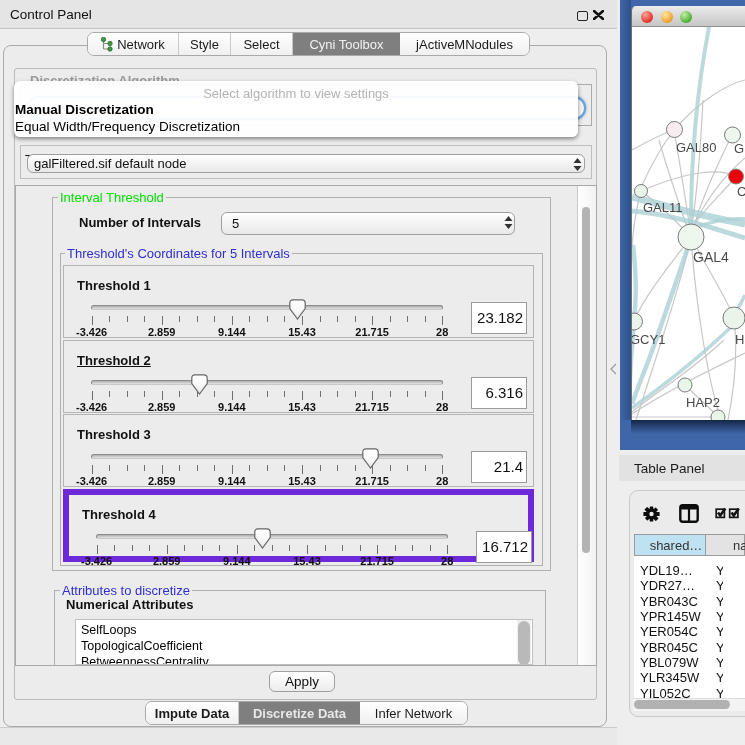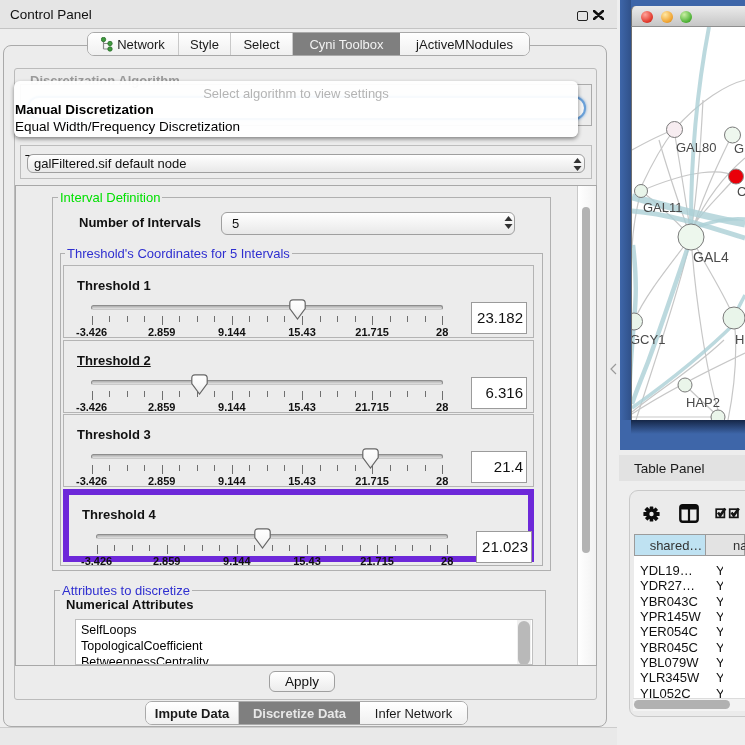--- a/index.html
+++ b/index.html
@@ -177,21 +177,21 @@
   <path d="M4.5,0 L8.5,5 L0.5,5 Z" fill="#333"></path>
   <path d="M4.5,13 L8.5,8 L0.5,8 Z" fill="#333"></path>
 </svg>
 
 <div class="abs" style="left:15px;top:185px;width:582px;height:481px;border:1px solid #a8a8a8;background:#ececec;box-sizing:border-box;"></div>
 
 <div class="abs" style="left:577px;top:186px;width:19px;height:479px;background:linear-gradient(to right,#ffffff,#f2f2f2);border-left:1px solid #c9c9c9;box-sizing:border-box;"></div>
 <div class="abs" style="left:582px;top:207px;width:8px;height:346px;background:#b3b3b3;border-radius:5px;"></div>
 
 <div class="abs" style="left:52px;top:197px;width:499px;height:374px;border:1px solid #b0b0b0;box-sizing:border-box;"></div>
-<div class="abs" style="left:58px;top:190px;background:#ececec;padding:0 2px;font-size:13px;color:#00e000;">Interval Definition</div>
+<div class="abs" style="left:58px;top:190px;background:#ececec;padding:0 2px;font-size:13px;color:#00e000;">Interval Threshold</div>
 
 <div class="abs" style="left:79px;top:215px;font-size:13px;font-weight:bold;color:#111;">Number of Intervals</div>
 <div class="abs" style="left:221px;top:212px;width:294px;height:23px;background:linear-gradient(#ffffff,#e8e8e8);border:1px solid #9f9f9f;border-radius:6px;box-sizing:border-box;"></div>
 <div class="abs" style="left:232px;top:216px;font-size:13px;color:#111;">5</div>
 <svg class="abs" style="left:504px;top:216px;" width="9" height="13" viewBox="0 0 9 13">
   <path d="M4.5,0 L8.5,5 L0.5,5 Z" fill="#333"></path>
   <path d="M4.5,13 L8.5,8 L0.5,8 Z" fill="#333"></path>
 </svg>
 
 <div class="abs" style="left:60px;top:253px;width:483px;height:313px;border:1px solid #b0b0b0;box-sizing:border-box;"></div>
@@ -356,21 +356,21 @@
   <svg style="position:absolute;left:185.0px;top:33px;" width="17" height="21" viewBox="0 0 17 21">
     <path d="M4,0.8 L13,0.8 Q16.2,0.8 16.2,4 L16.2,9.5 L8.5,20 L0.8,9.5 L0.8,4 Q0.8,0.8 4,0.8 Z" fill="url(#hg4)" stroke="#666" stroke-width="1.2"></path>
     <defs>
         <linearGradient id="hg4" x1="0" y1="0" x2="0" y2="1">
       <stop offset="0" stop-color="#ffffff"></stop>
           <stop offset="0.55" stop-color="#f8f8f8"></stop>
           <stop offset="1" stop-color="#e8e8e8"></stop>
     </linearGradient>
       </defs>
   </svg>
-  <div style="position:absolute;left:407px;top:36px;width:56px;height:32px;background:#ffffff;border:1.5px solid #9b9b9b;box-sizing:border-box;font-size:15px;color:#111;text-align:right;line-height:29px;padding-right:3px;">21.023</div>
+  <div style="position:absolute;left:407px;top:36px;width:56px;height:32px;background:#ffffff;border:1.5px solid #9b9b9b;box-sizing:border-box;font-size:15px;color:#111;text-align:right;line-height:29px;padding-right:3px;">16.712</div>
 </div>
 
 <div class="abs" style="left:54px;top:590px;width:492px;height:75px;border:1px solid #b0b0b0;border-bottom:none;box-sizing:border-box;"></div>
 <div class="abs" style="left:60px;top:583px;background:#ececec;padding:0 2px;font-size:13px;color:#2f2fd0;">Attributes to discretize</div>
 <div class="abs" style="left:66px;top:597px;font-size:13px;font-weight:bold;color:#111;">Numerical Attributes</div>
 <div class="abs" style="left:75px;top:619px;width:458px;height:46px;background:#ffffff;border:1px solid #c0c0c0;box-sizing:border-box;overflow:hidden;">
   <div style="position:absolute;left:5px;top:3px;font-size:12.5px;">SelfLoops</div>
   <div style="position:absolute;left:5px;top:19px;font-size:12.5px;">TopologicalCoefficient</div>
   <div style="position:absolute;left:5px;top:35px;font-size:12.5px;">BetweennessCentrality</div>
   <div style="position:absolute;right:1px;top:0px;width:14px;height:46px;background:#f0f0f0;"></div>

